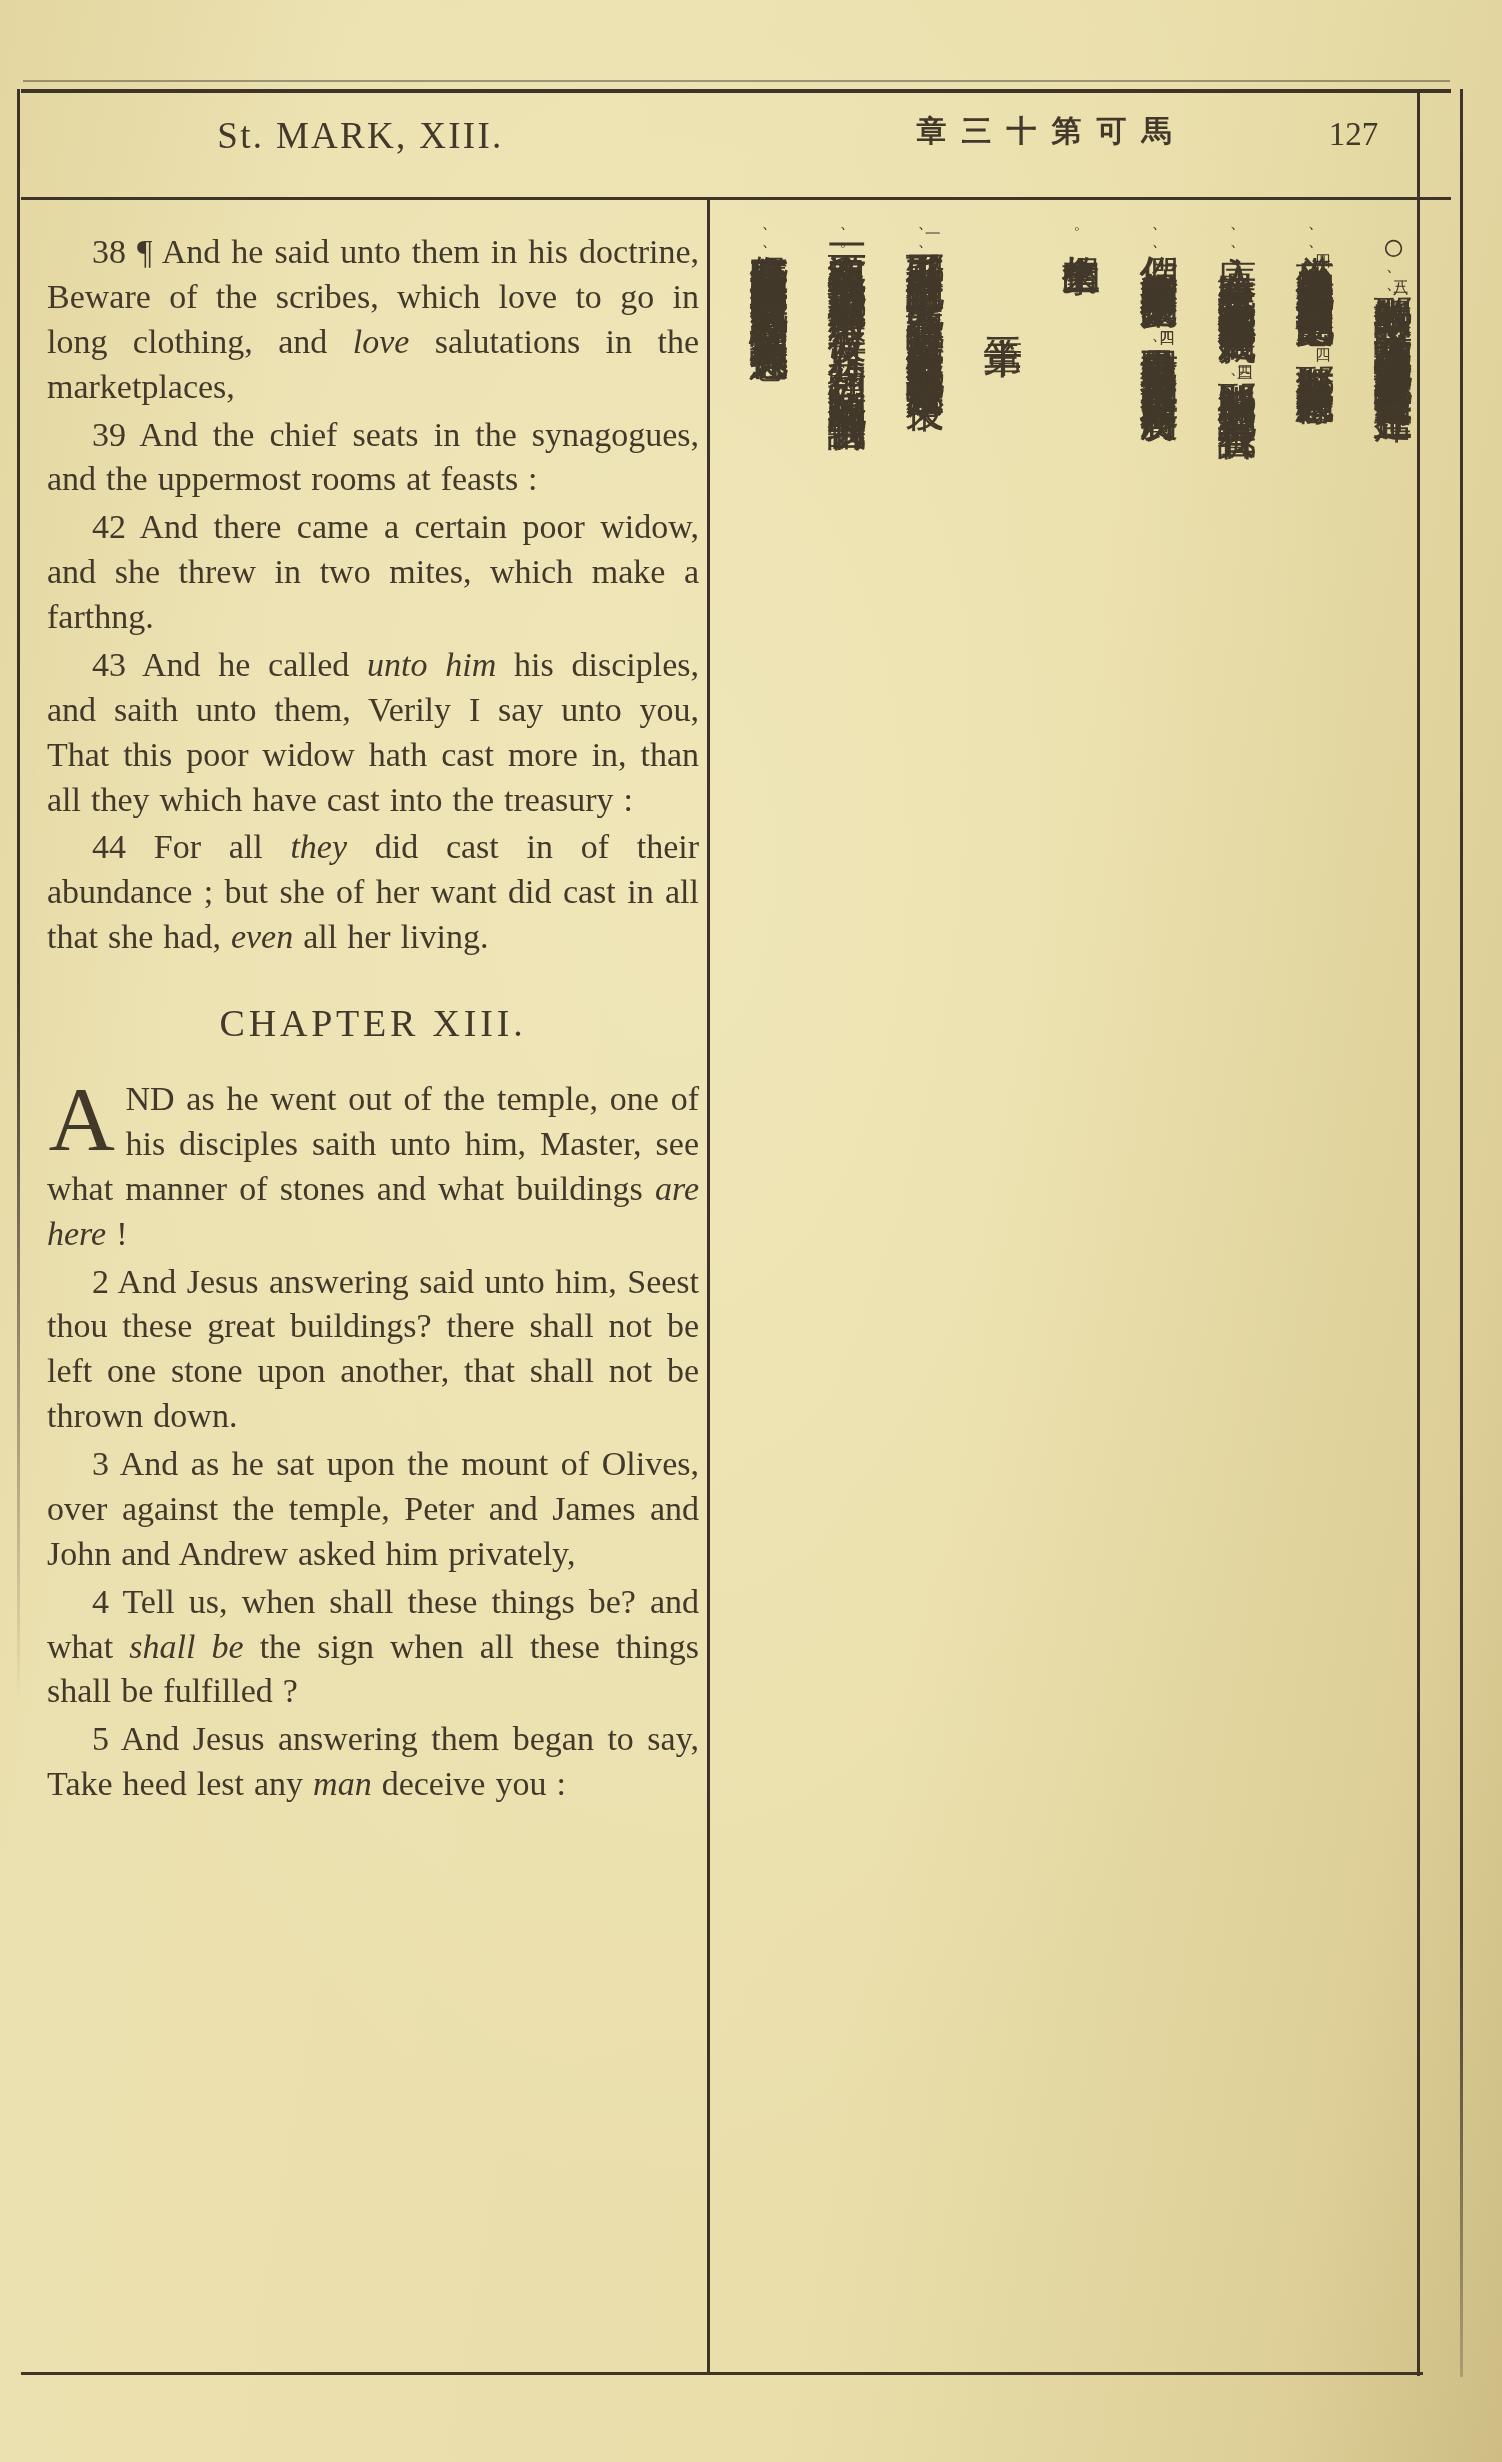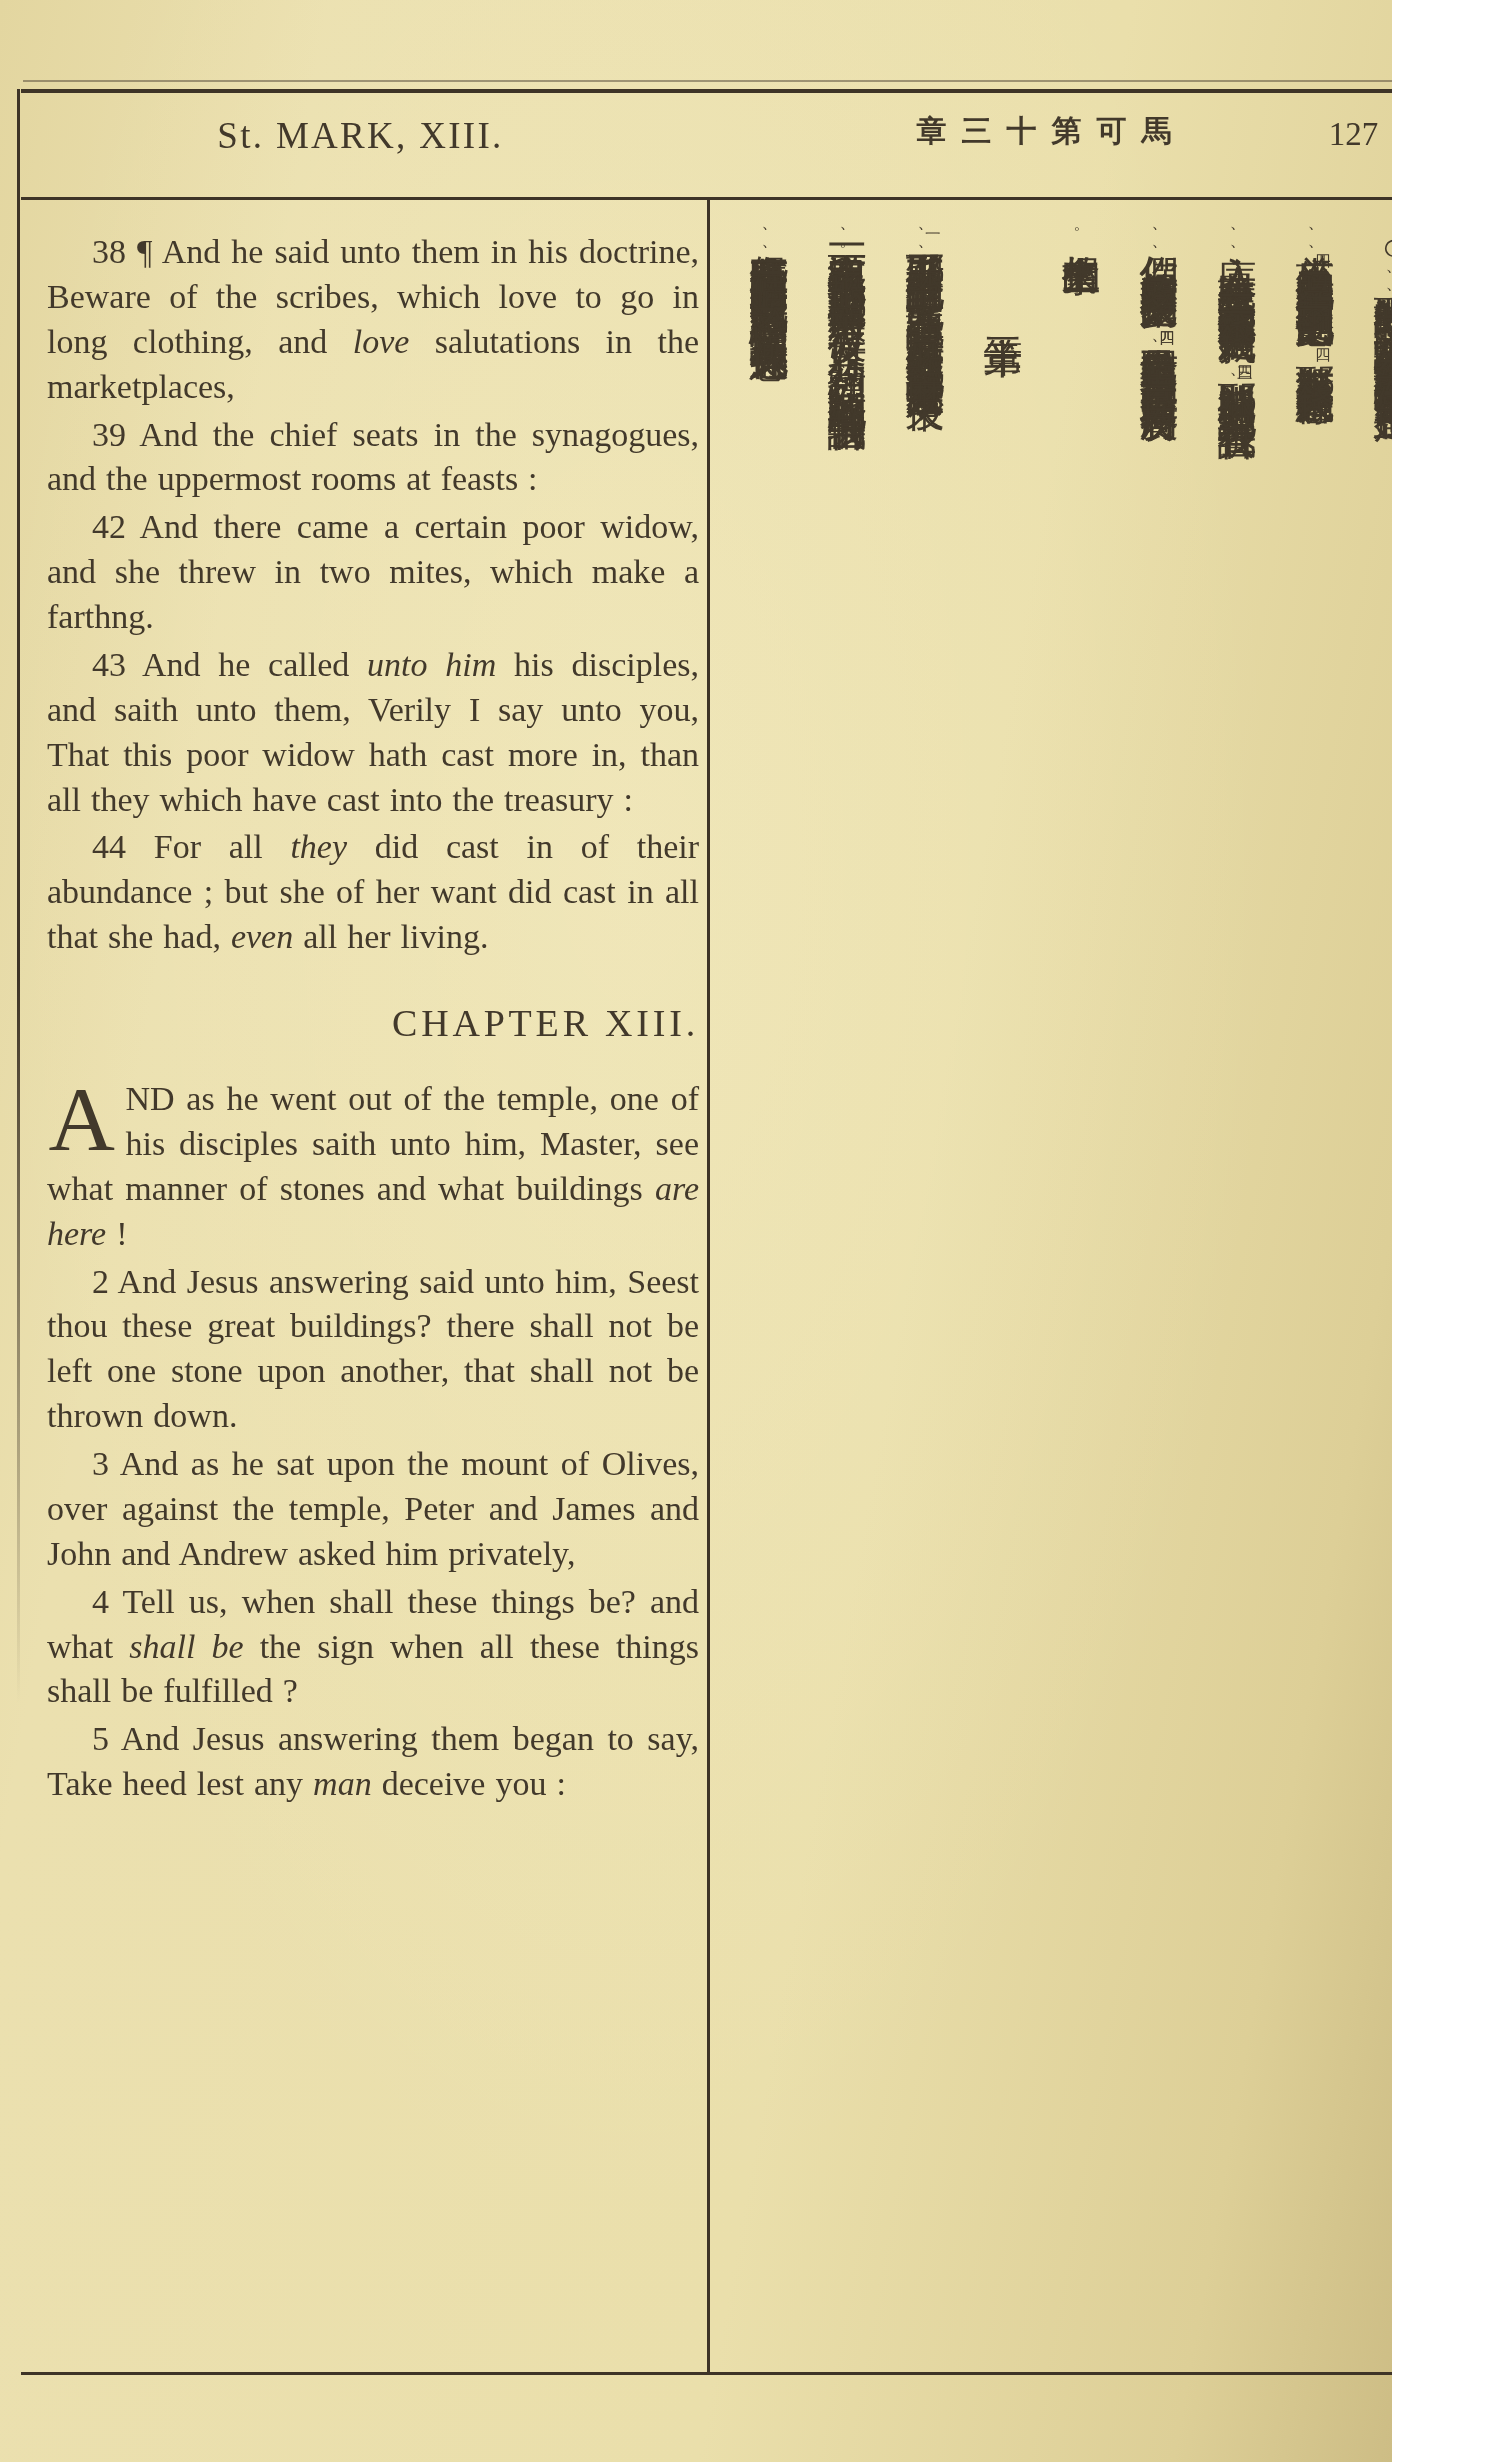--- a/index.html
+++ b/index.html
@@ -1,17 +1,17 @@
 <!DOCTYPE html>
 <html style="font-size:12px"><head>
 <meta charset="utf-8">
 <style>
   html,body { margin:0; padding:0; }
   .page {
-    position:relative; width:1392px; height:2462px; overflow:hidden;
+    position:relative; width:1502px; height:2462px; overflow:hidden;
     background:
       radial-gradient(ellipse at 45% 35%, rgba(255,250,220,0.25), rgba(0,0,0,0) 60%),
       linear-gradient(100deg, #e3d6a0 0%, #ebe0af 18%, #eadfab 62%, #ddcf97 88%, #cdbd85 100%);
     font-family:"Liberation Serif","DejaVu Serif",serif;
     color:#42392b;
   }
   
   .rule { position:absolute; background:#3e3427; }
   .rule-top-thin   { top:80px; left:22.5px; width:1427px; height:1.5px; opacity:.45; }
   .rule-top        { top:89px; left:21px; width:1430px; height:3.8px; }
@@ -31,21 +31,21 @@
                font-size:30px; letter-spacing:15px; font-weight:bold; }
   .page-num  { position:absolute; top:116px; left:1297px; width:113px; text-align:center;
                font-size:33px; }
 
   
   .eng { position:absolute; top:230px; left:47px; width:652px; }
   .everse { margin:0 0 3px 0; font-size:34px; line-height:1.32; text-align:justify;
             text-indent:45px; word-spacing:1.5px; }
   .everse.dc { text-indent:0; }
   .it { font-style:italic; }
-  .echap { font-size:38px; text-align:right; letter-spacing:3.8px; margin:41px 0 32px 0; }
+  .echap { font-size:38px; text-align:center; letter-spacing:3.8px; margin:41px 0 32px 0; }
   .dropcap { float:left; font-size:92px; line-height:.8; padding:6px 10.5px 0 1.5px; }
 
   
   .chi { position:absolute; top:225px; left:714px; width:702px; height:2148px;
          writing-mode:vertical-rl; font-size:39px; line-height:1.18; }
   .ccol { margin-block-end:32px; }
   .ccol.indent { text-indent:2.1em; }
   .p { font-size:.44em; }
   .v { font-size:.40em; vertical-align:.5em; }
   .n { border-right:2.3px solid #42392b; padding-right:3.8px; }

